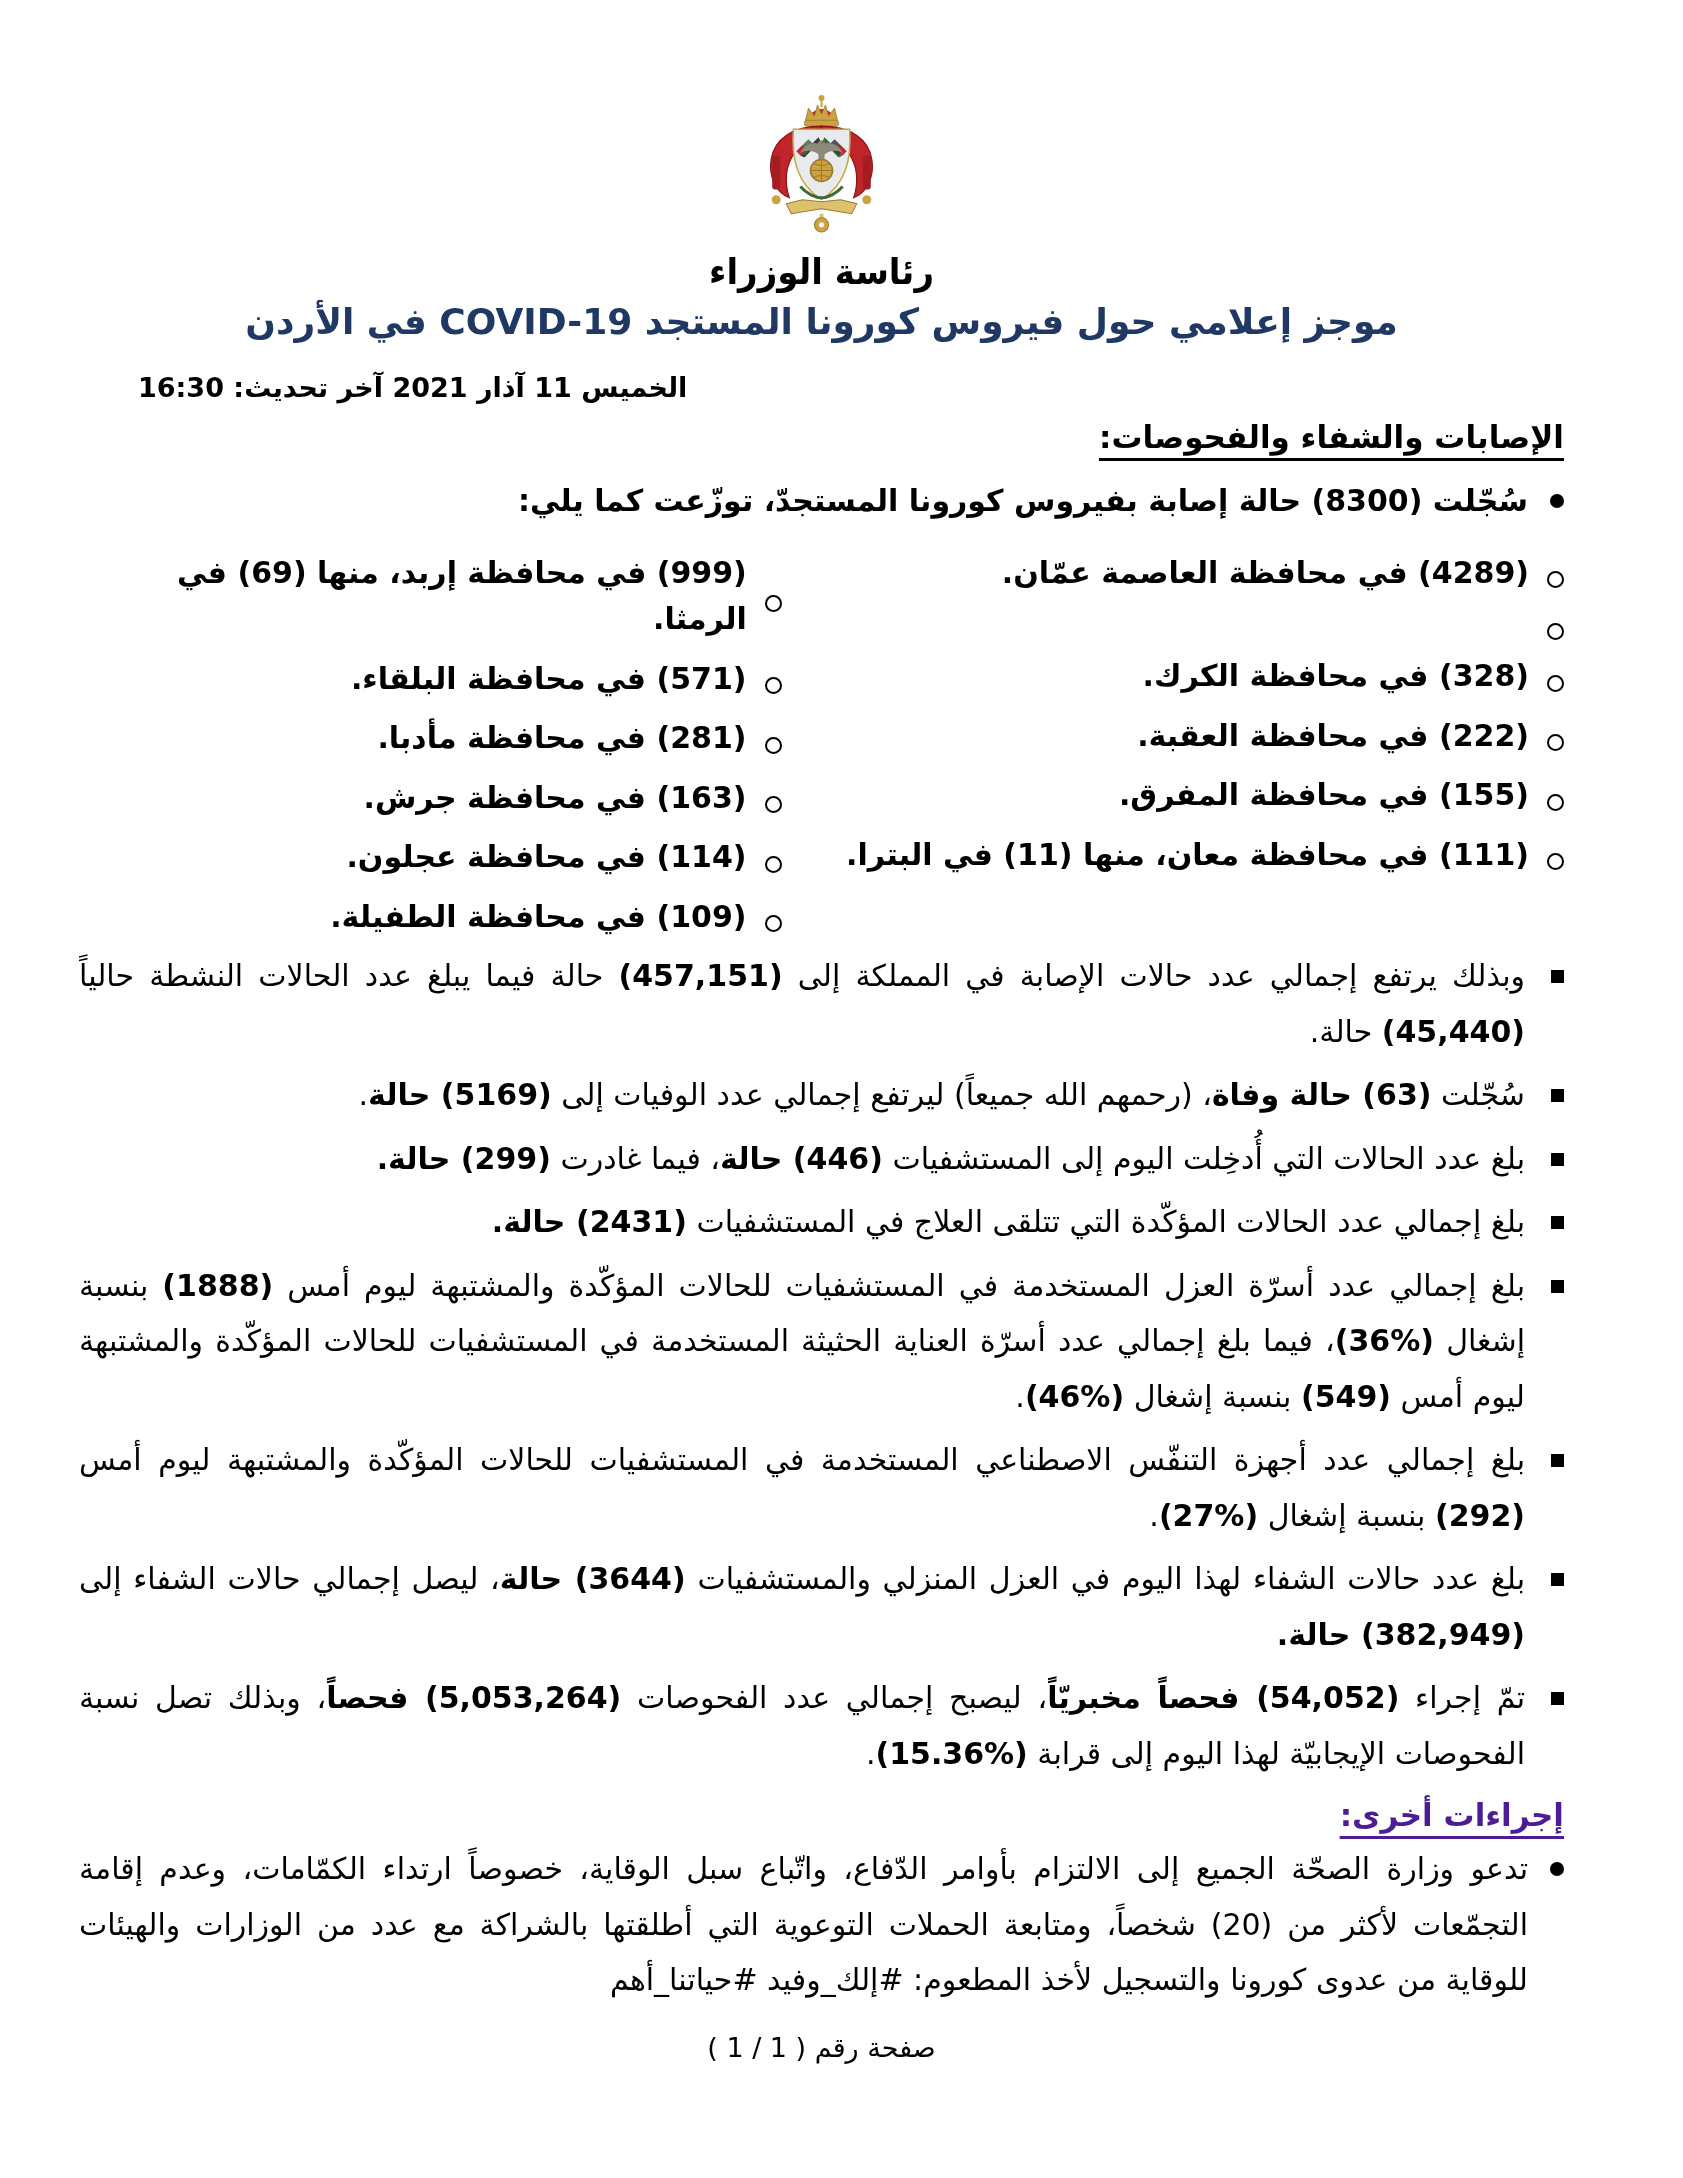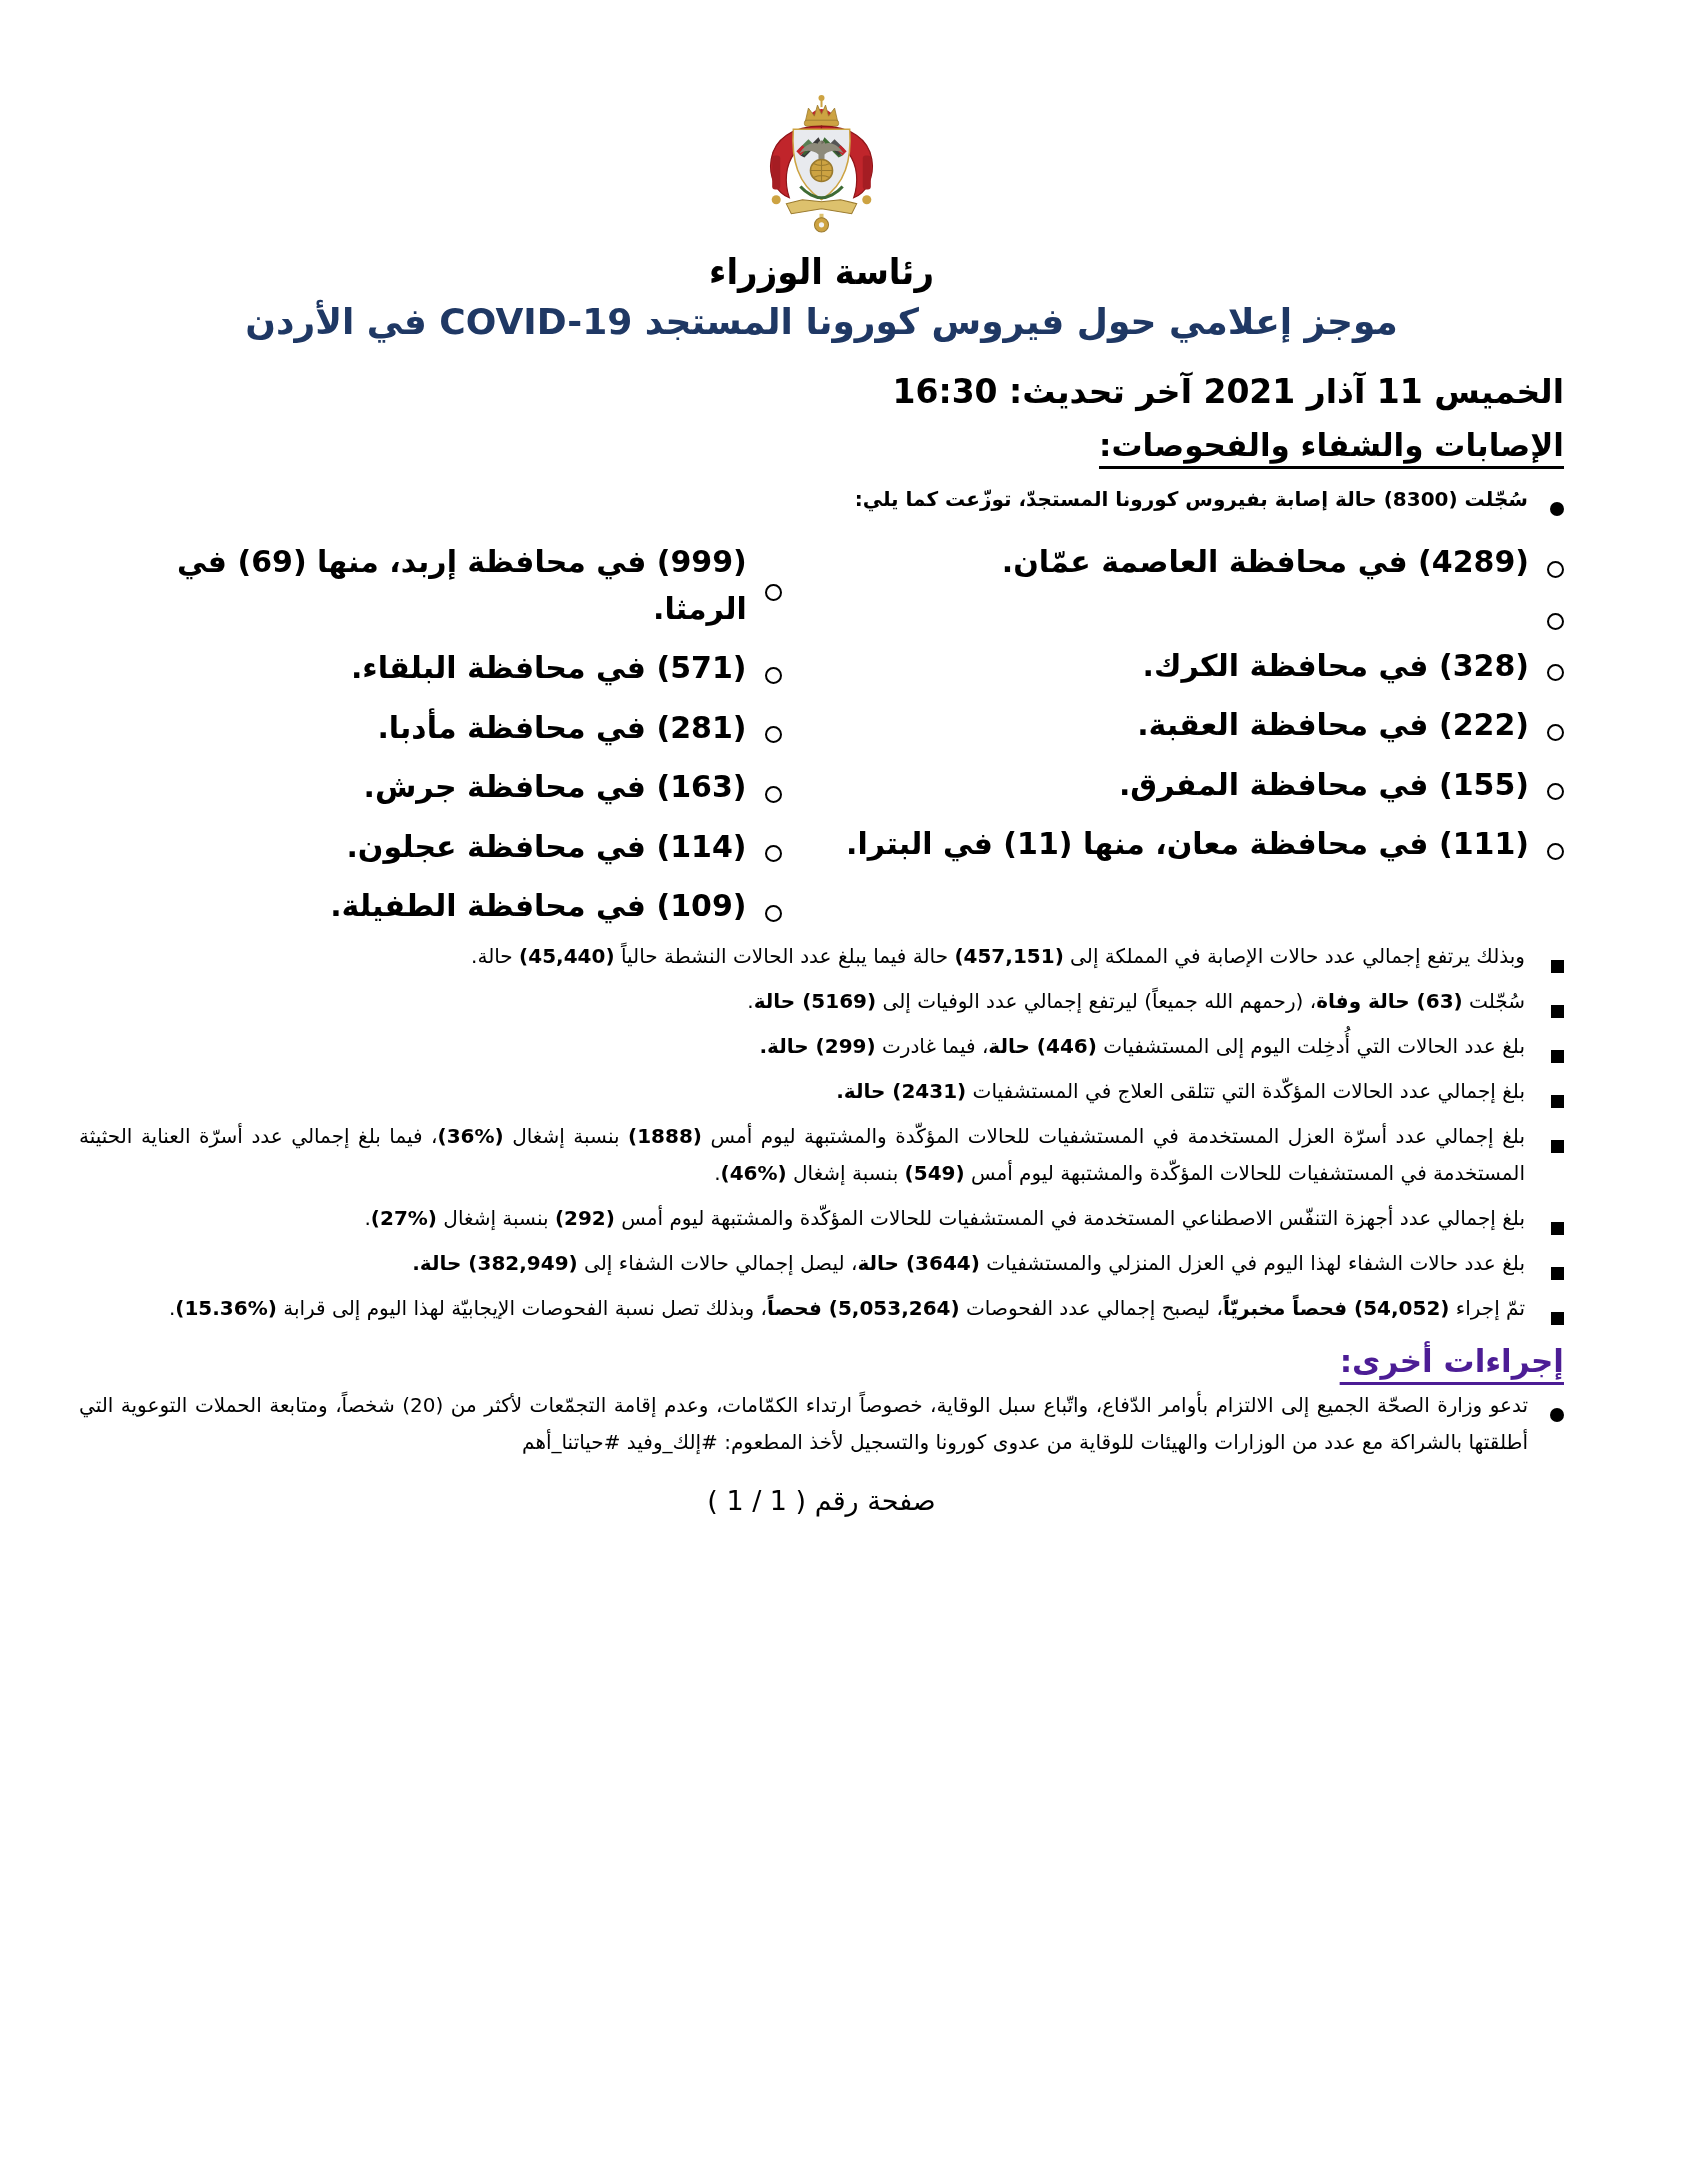--- a/index.html
+++ b/index.html
@@ -32,22 +32,22 @@
     color:#1f3864;
   }
   .subtitle{
     text-align:center;
     font-size:28px;
     font-weight:700;
     margin-top:28px;
     color:#1f3864;
   }
   .dateline{
-    text-align:right;
-    font-size:33px;
+    text-align:left;
+    font-size:27px;
     font-weight:700;
     margin-top:30px;
     margin-left:0;
     padding-left:0;
     margin-right:0;
     padding-right:0;
     margin-inline-start:0;
     margin-inline-end:59px;
   }
   h2.sec{
@@ -60,21 +60,21 @@
   }
   h2.sec.other{color:#4c1d95;}
   .bullet{display:flex;align-items:flex-start;margin-top:8px;}
   .bullet .mk{flex:0 0 auto;}
   .mk{display:block;}
   .mk.disc{width:14px;height:14px;border-radius:50%;background:#000;margin-top:21px;margin-left:22px;}
   .mk.square{width:13px;height:13px;background:#000;margin-top:22px;margin-left:26px;}
   .mk.circle{width:13px;height:13px;border-radius:50%;border:2.5px solid #000;background:#fff;margin-top:14px;margin-left:18px;}
   .bullet .txt{
     flex:1 1 auto;
-    font-size:20px;
+    font-size:30px;
     line-height:1.85;
     text-align:justify;
   }
   .bullet .txt .b{font-weight:700;}
   .bullet.intro{margin-top:18px;}
   .bullet.intro .txt{font-weight:700;text-align:right;}
   .gov{display:flex;margin-top:8px;}
   .gov-col{width:50%;box-sizing:border-box;}
   .gov-col.left{padding-left:10px;padding-right:40px;}
   .gov-item{display:flex;align-items:center;margin-top:13px;}

